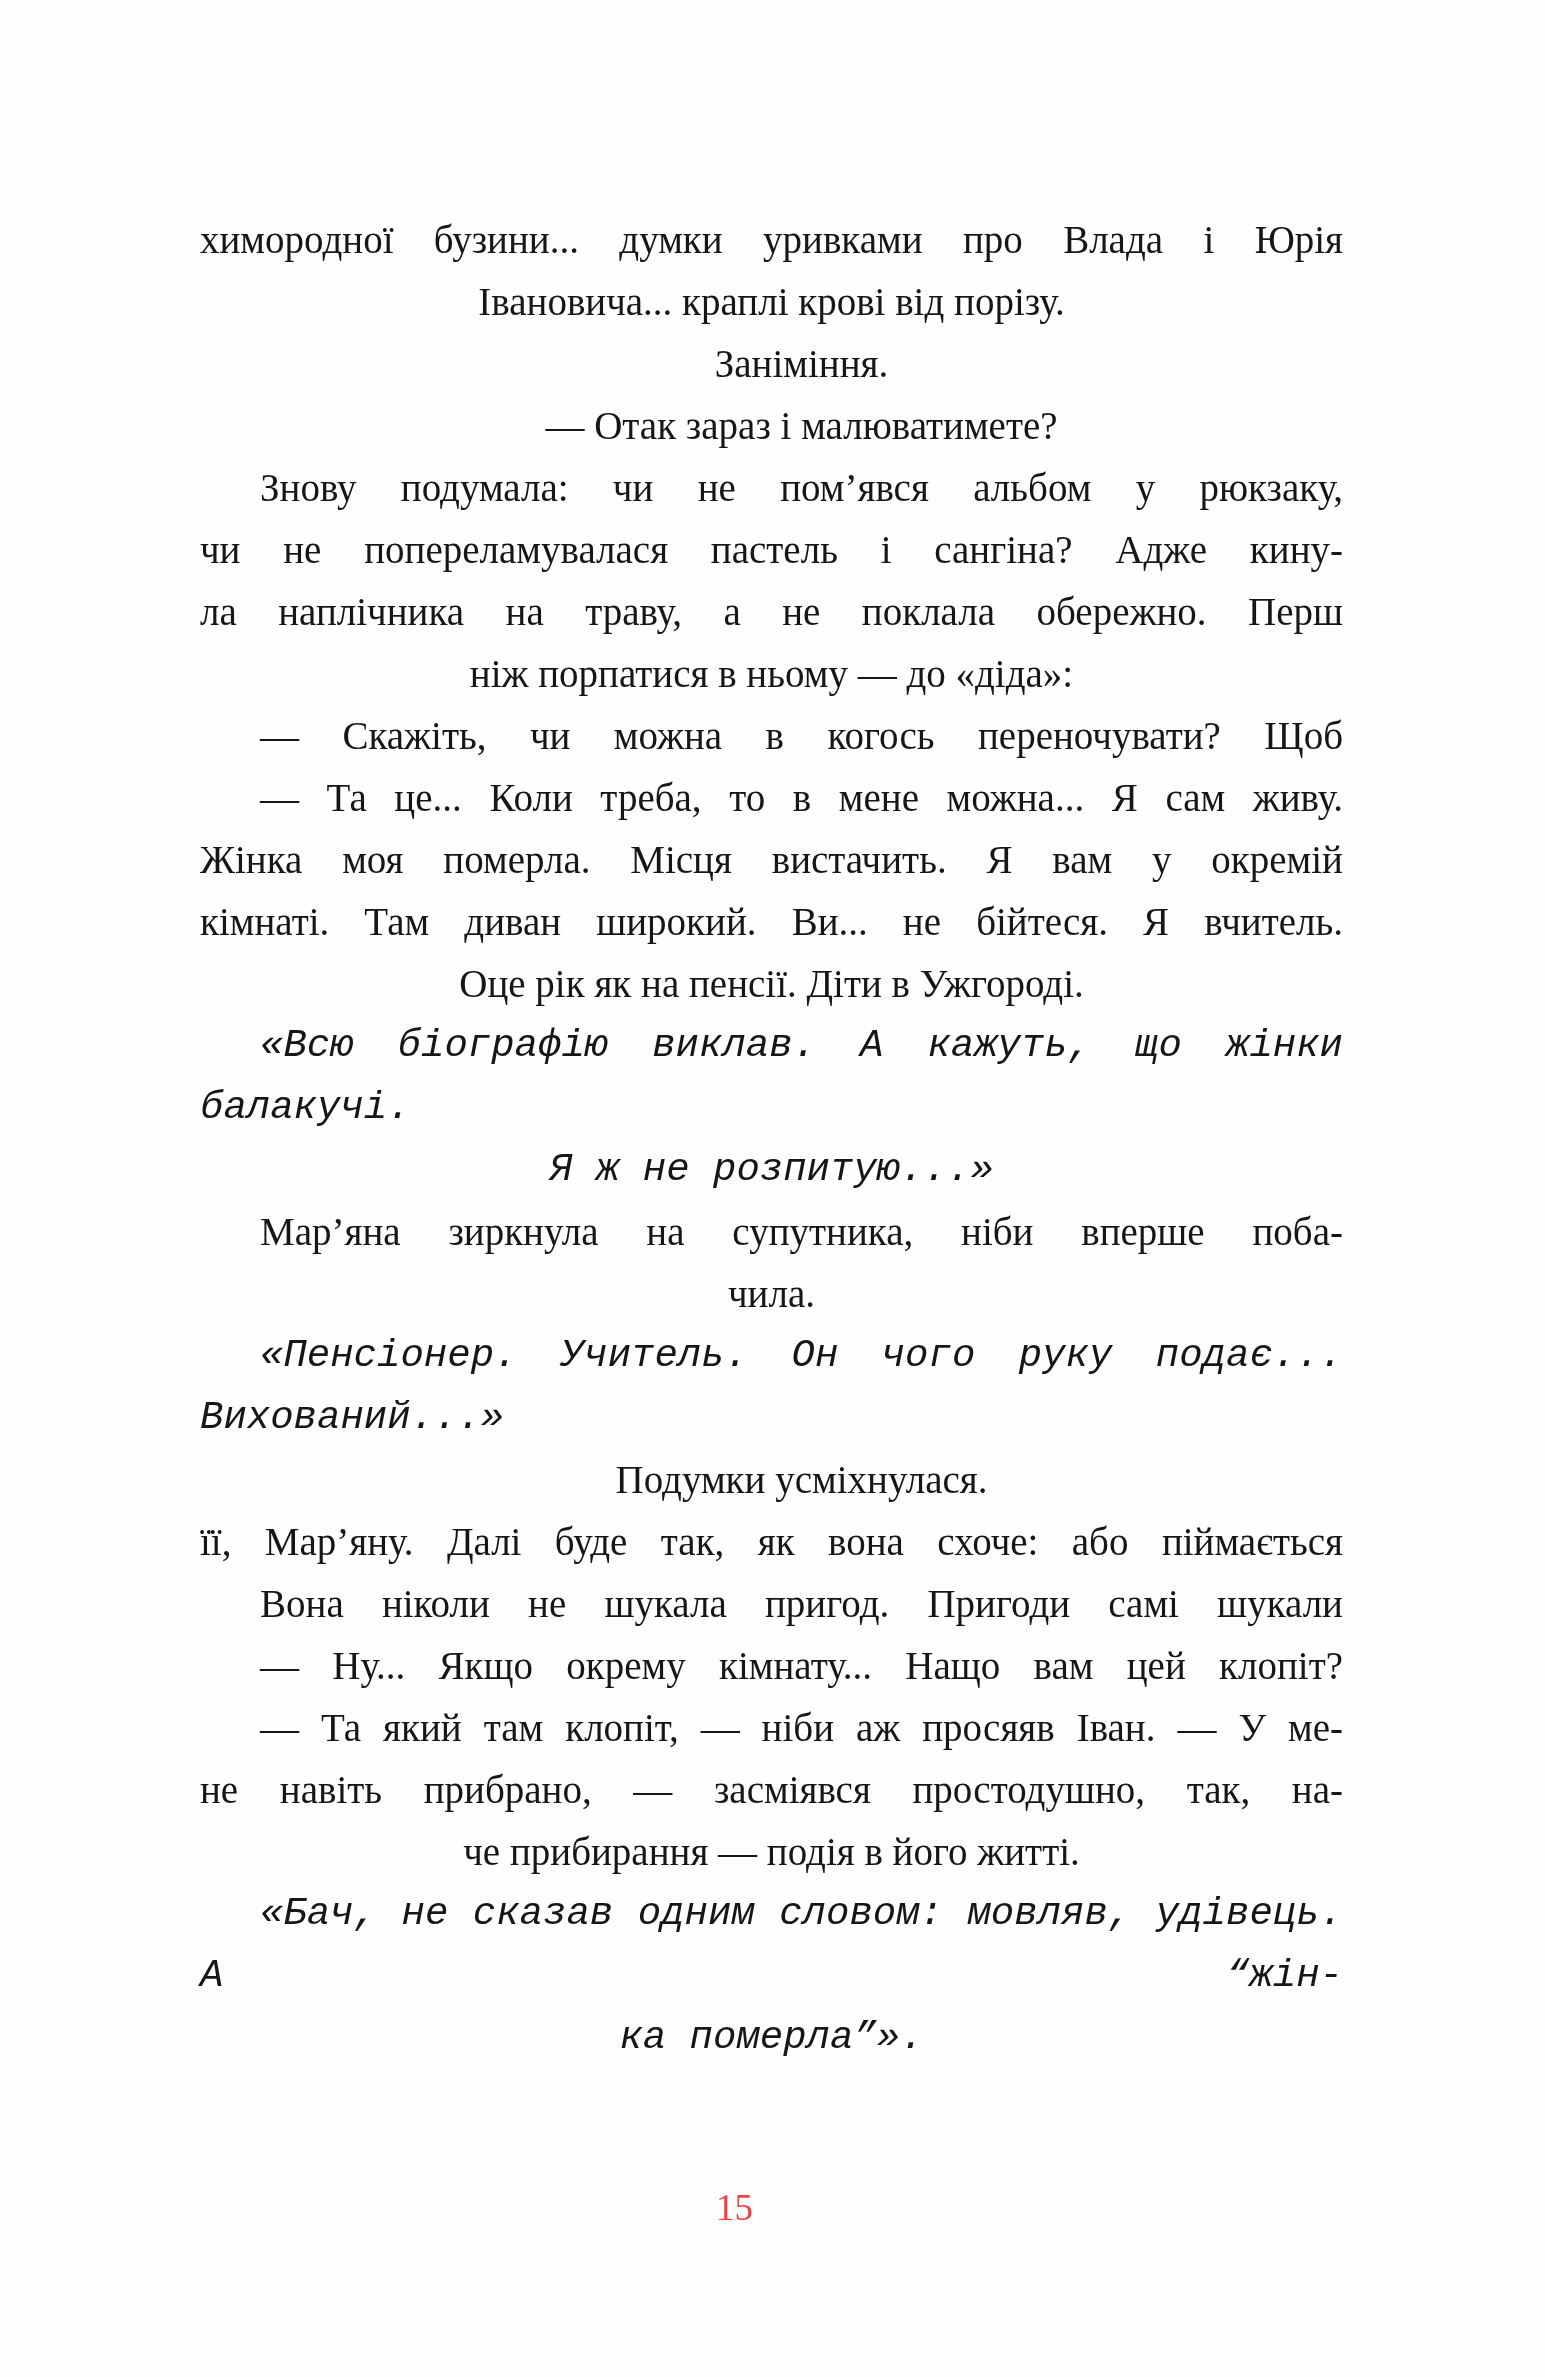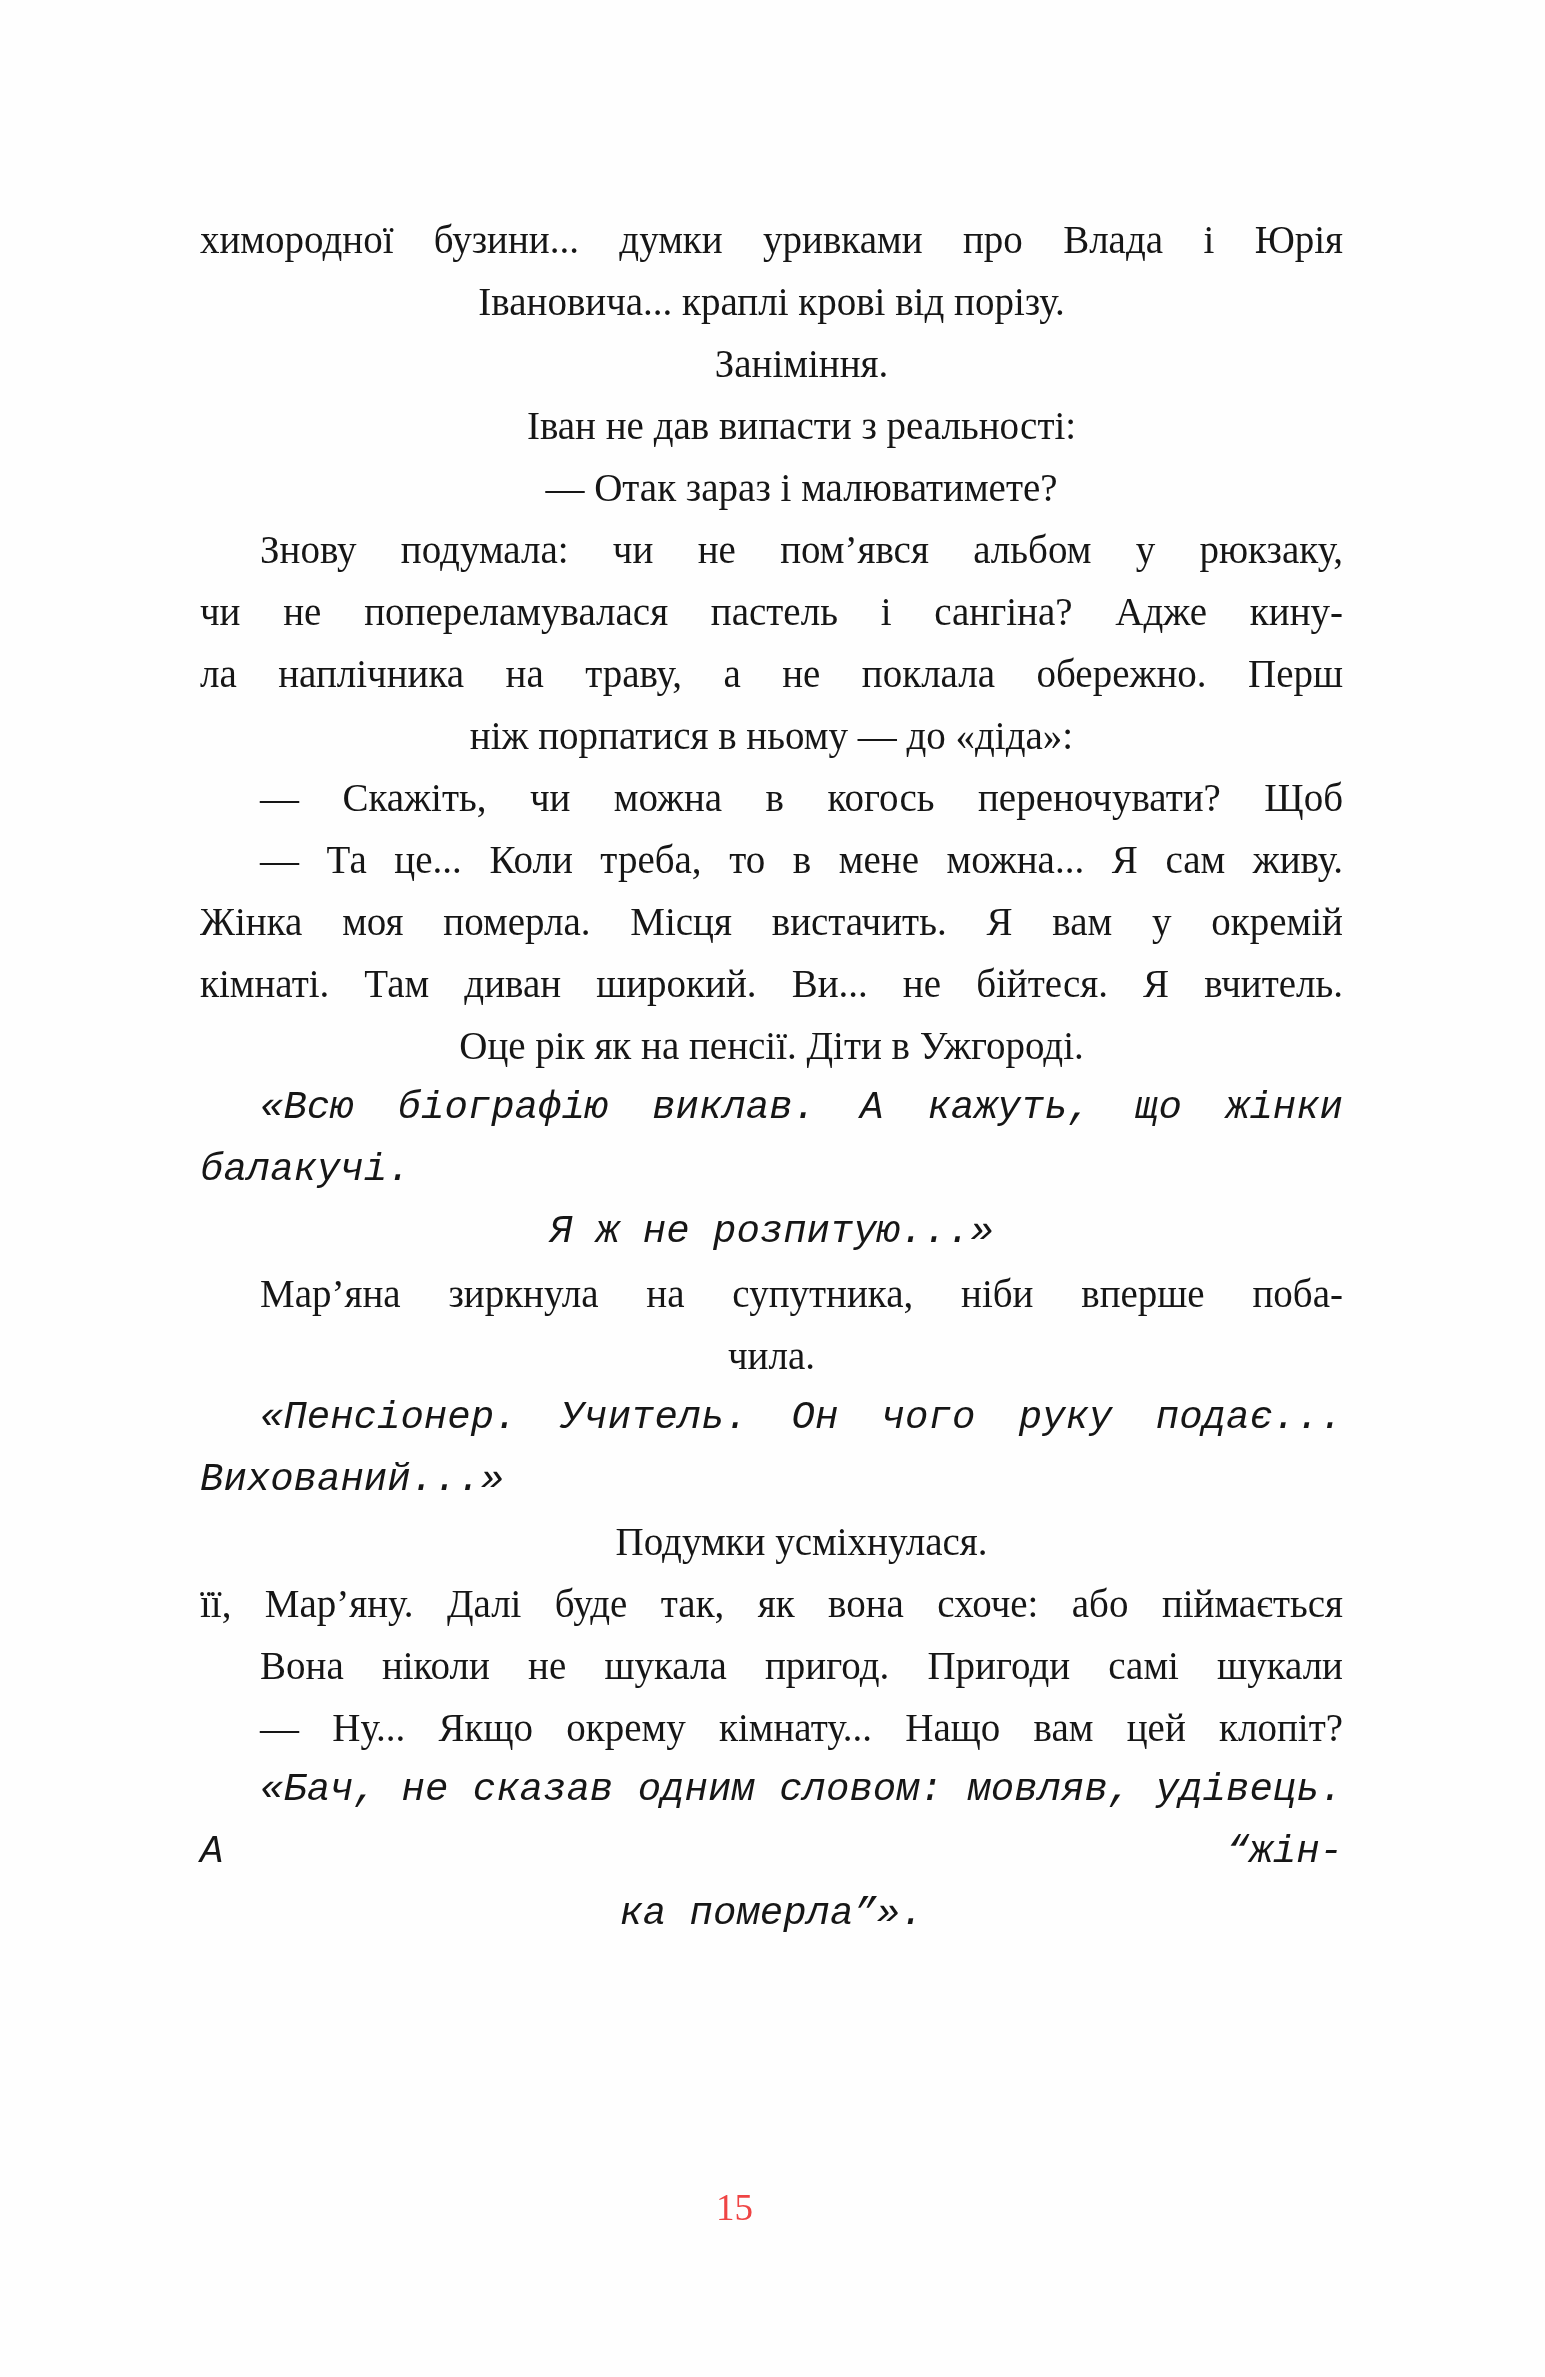--- a/index.html
+++ b/index.html
@@ -65,23 +65,20 @@
 <div class="page">
   <main class="text-block" id="text-block">
       <p>
         <span class="line justify">химородної бузини... думки уривками про Влада і Юрія</span>
         <span class="line left">Івановича... краплі крові від порізу.</span>
       </p>
       <p>
         <span class="line left indent">Заніміння.</span>
       </p>
       <p>
-        <span class="line left indent">Іван не дав випасти з реальності:</span>
-      </p>
-      <p>
         <span class="line left indent">— Отак зараз і малюватимете?</span>
       </p>
       <p>
         <span class="line justify indent">Знову подумала: чи не пом’явся альбом у рюкзаку,</span>
         <span class="line justify">чи не попереламувалася пастель і сангіна? Адже кину-</span>
         <span class="line justify">ла наплічника на траву, а не поклала обережно. Перш</span>
         <span class="line left">ніж порпатися в ньому — до «діда»:</span>
       </p>
       <p>
         <span class="line justify indent">— Скажіть, чи можна в когось переночувати? Щоб</span>
@@ -106,20 +103,25 @@
       <p>
         <span class="line left indent">Подумки усміхнулася.</span>
       </p>
       <p>
         <span class="line justify">її, Мар’яну. Далі буде так, як вона схоче: або піймається</span>
         <span class="line justify indent">Вона ніколи не шукала пригод. Пригоди самі шукали</span>
       </p>
       <p>
         <span class="line justify indent">— Ну... Якщо окрему кімнату... Нащо вам цей клопіт?</span>
       </p>
+      <p>
+        <span class="line justify indent">— Та який там клопіт, — ніби аж просяяв Іван. — У ме-</span>
+        <span class="line justify">не навіть прибрано, — засміявся простодушно, так, на-</span>
+        <span class="line left">че прибирання — подія в його житті.</span>
+      </p>
       <p class="italic">
         <span class="line justify indent">«Бач, не сказав одним словом: мовляв, удівець. А “жін-</span>
         <span class="line left">ка померла”».</span>
       </p>
     </main>
   <div class="page-number">15</div>
 </div>
 
 
 </body></html>

